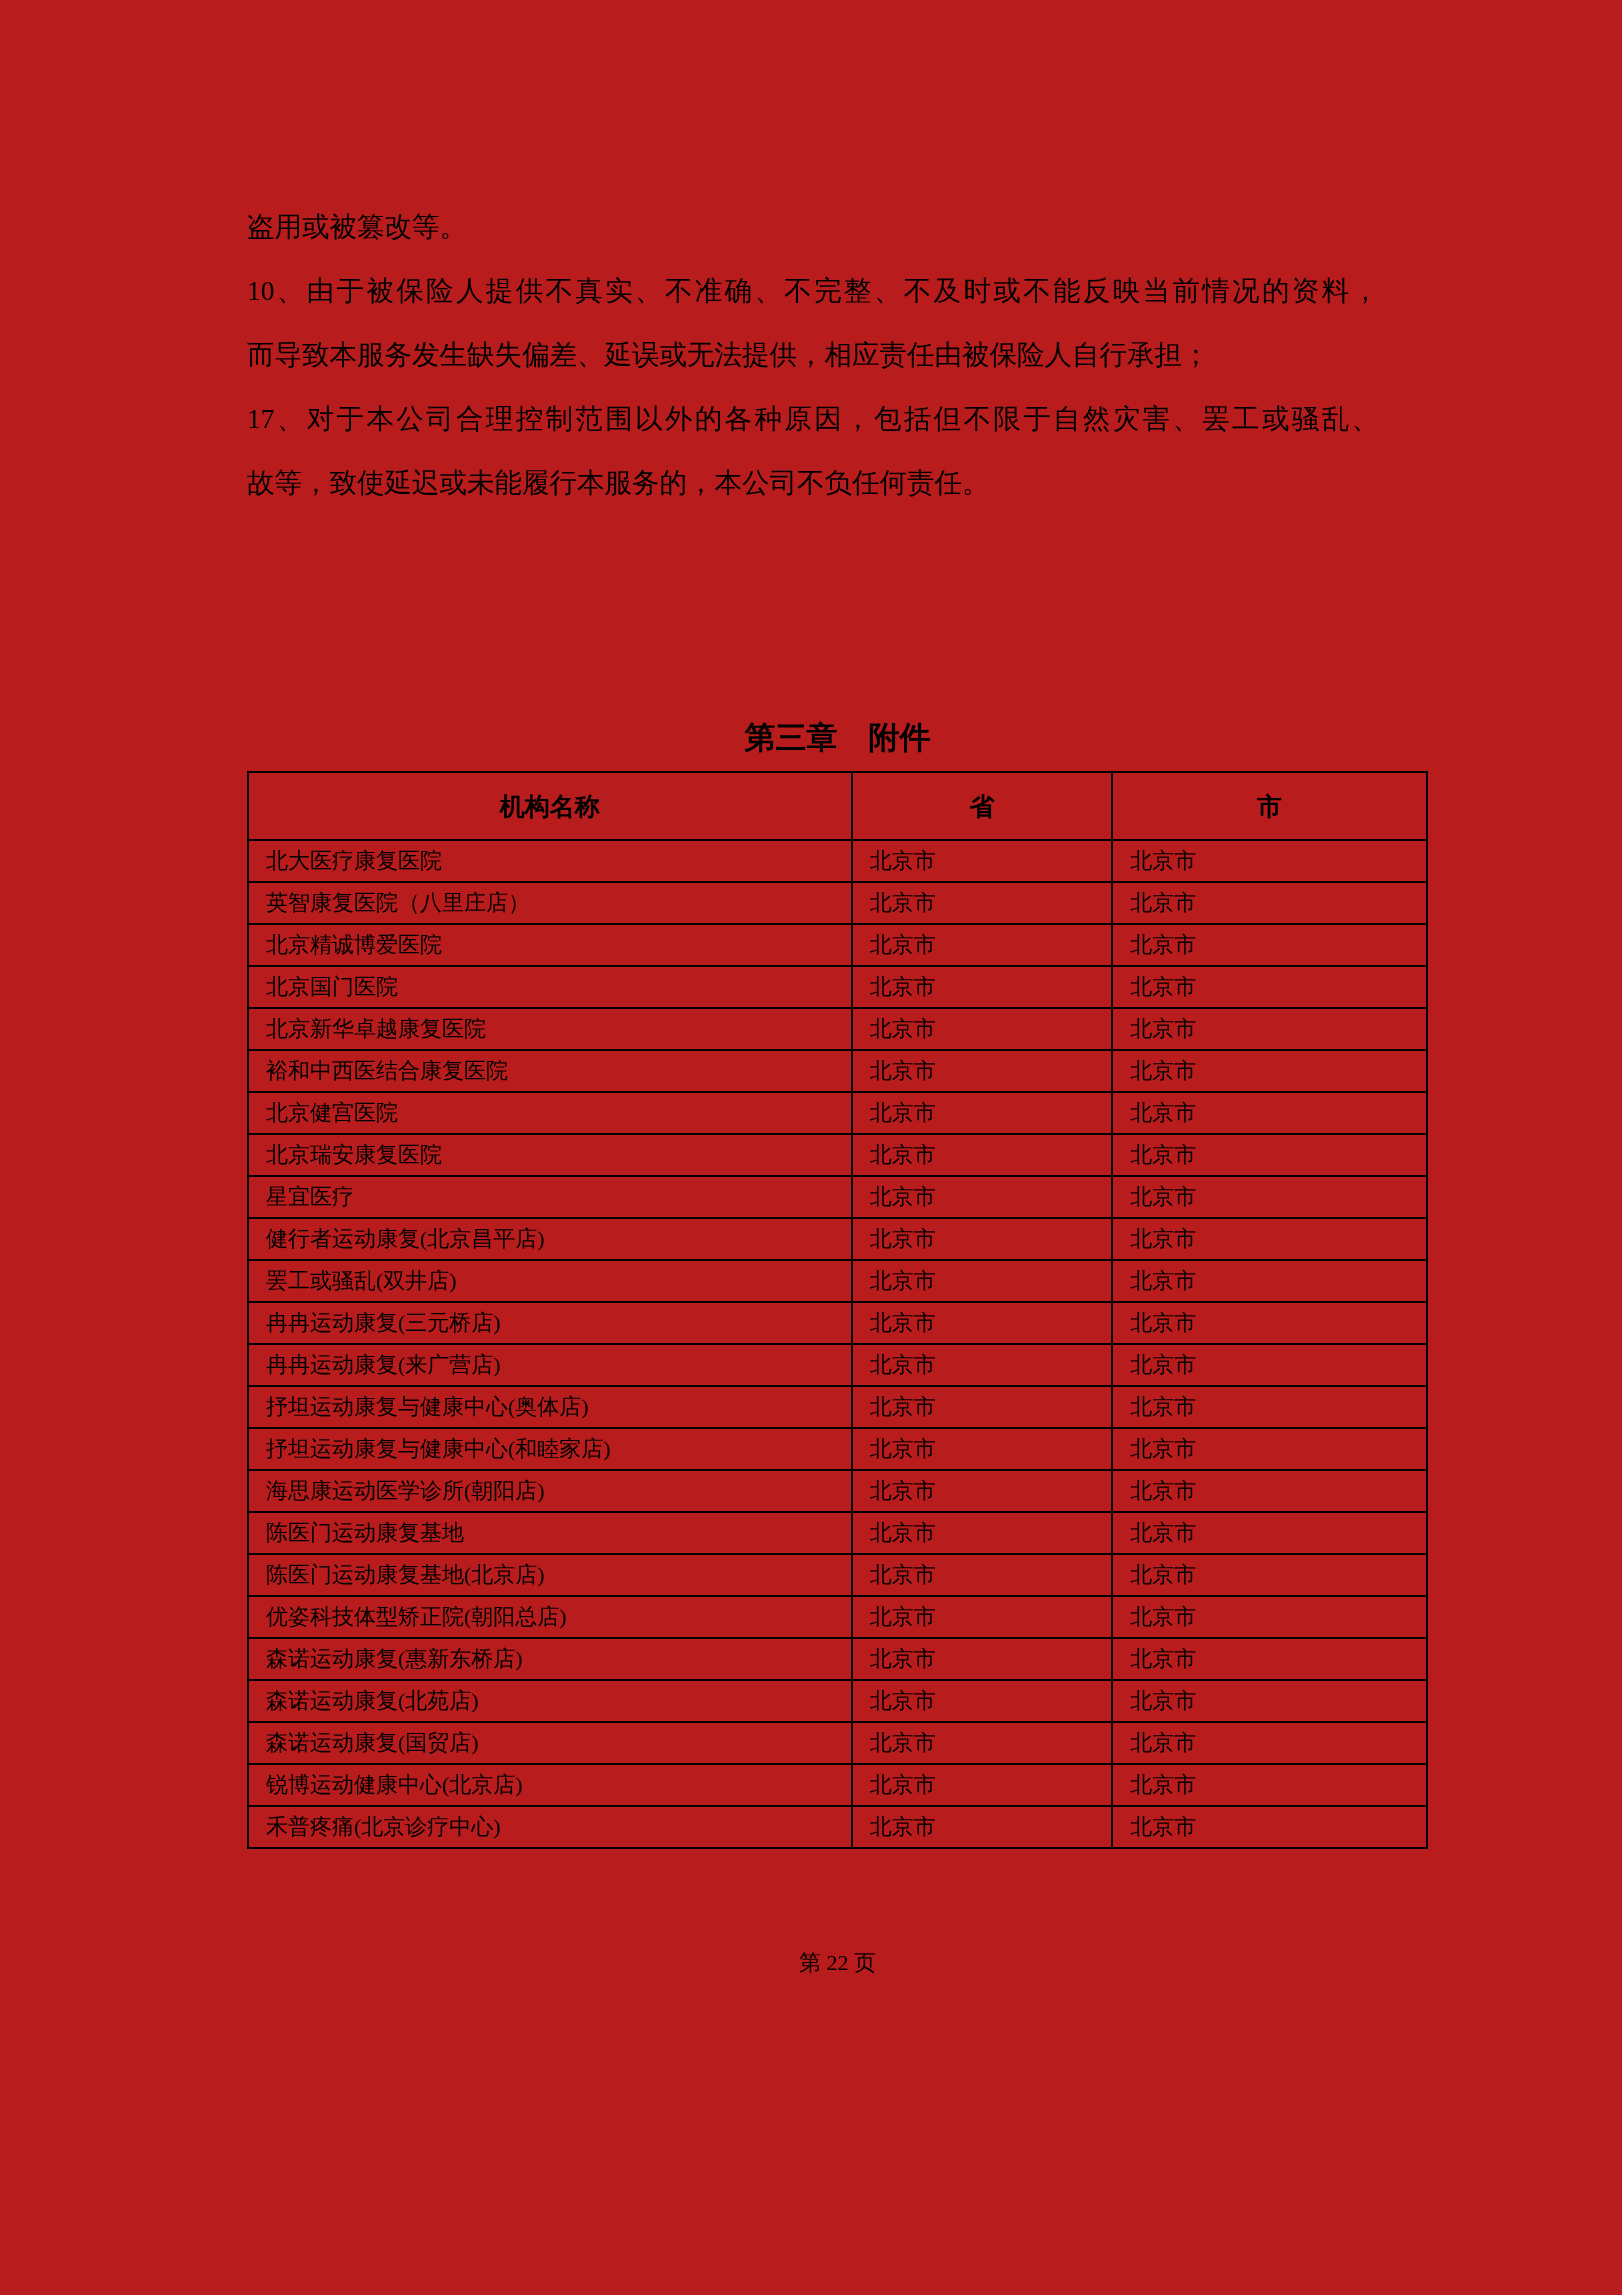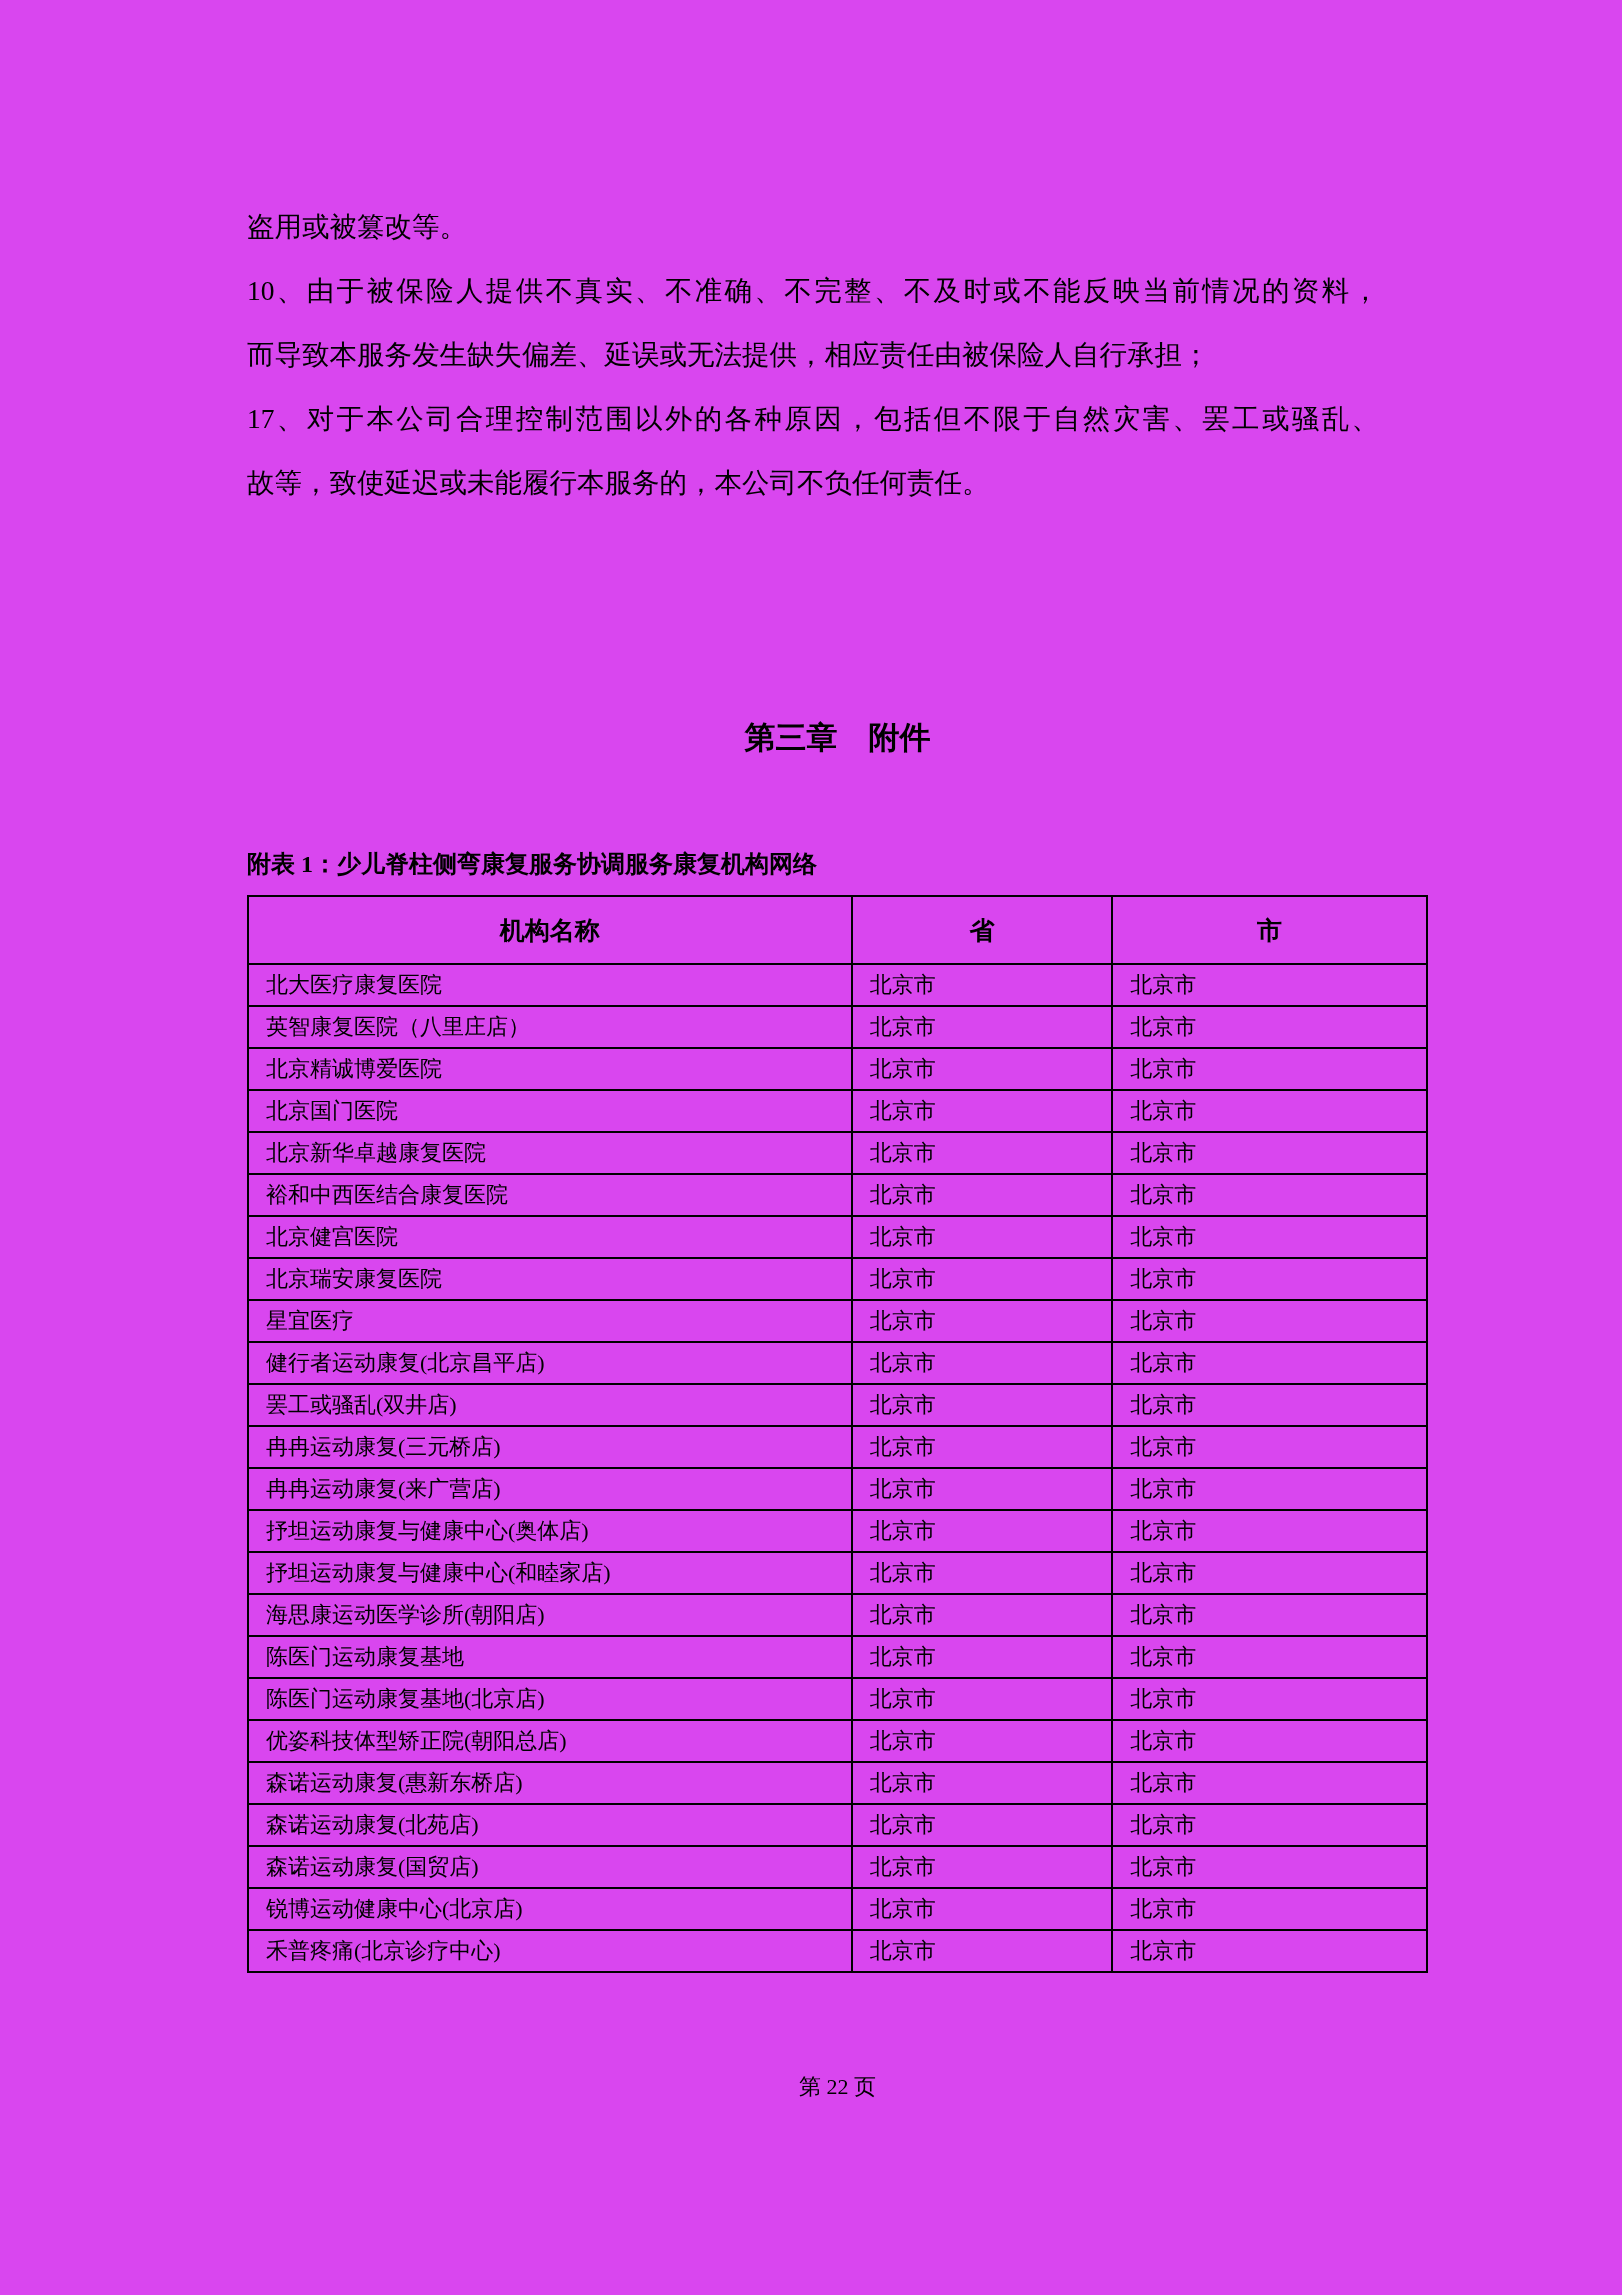--- a/index.html
+++ b/index.html
@@ -9,21 +9,21 @@
     color: #000000;
     font-family: "Liberation Serif", "DejaVu Serif", serif;
   }
   .page {
     position: relative;
     width: 1623px;
     height: 2295px;
     box-sizing: border-box;
     padding: 195px 194px 0 247px;
     overflow: hidden;
-    background: #d946ef;
+    background: #b91c1c;
   }
   
   .text-block { width: 1132px; }
   .body-line {
     margin: 0;
     width: 1132px;
     font-size: 27.5px;
     line-height: 64px;
     text-align: justify;
     text-align-last: left;
@@ -101,21 +101,20 @@
       <p class="body-line">而导致本服务发生缺失偏差、延误或无法提供，相应责任由被保险人自行承担；</p>
 
       <p class="body-line fill">17、对于本公司合理控制范围以外的各种原因，包括但不限于自然灾害、罢工或骚乱、</p>
 
 
       <p class="body-line">故等，致使延迟或未能履行本服务的，本公司不负任何责任。</p>
     </section>
 
   <h1 class="chapter">第三章　附件</h1>
 
-  <p class="caption">附表 1：少儿脊柱侧弯康复服务协调服务康复机构网络</p>
 
   <table class="network">
     <colgroup>
       <col class="col-name">
       <col class="col-prov">
       <col class="col-city">
     </colgroup>
     <thead>
       <tr>
         <th>机构名称</th>

